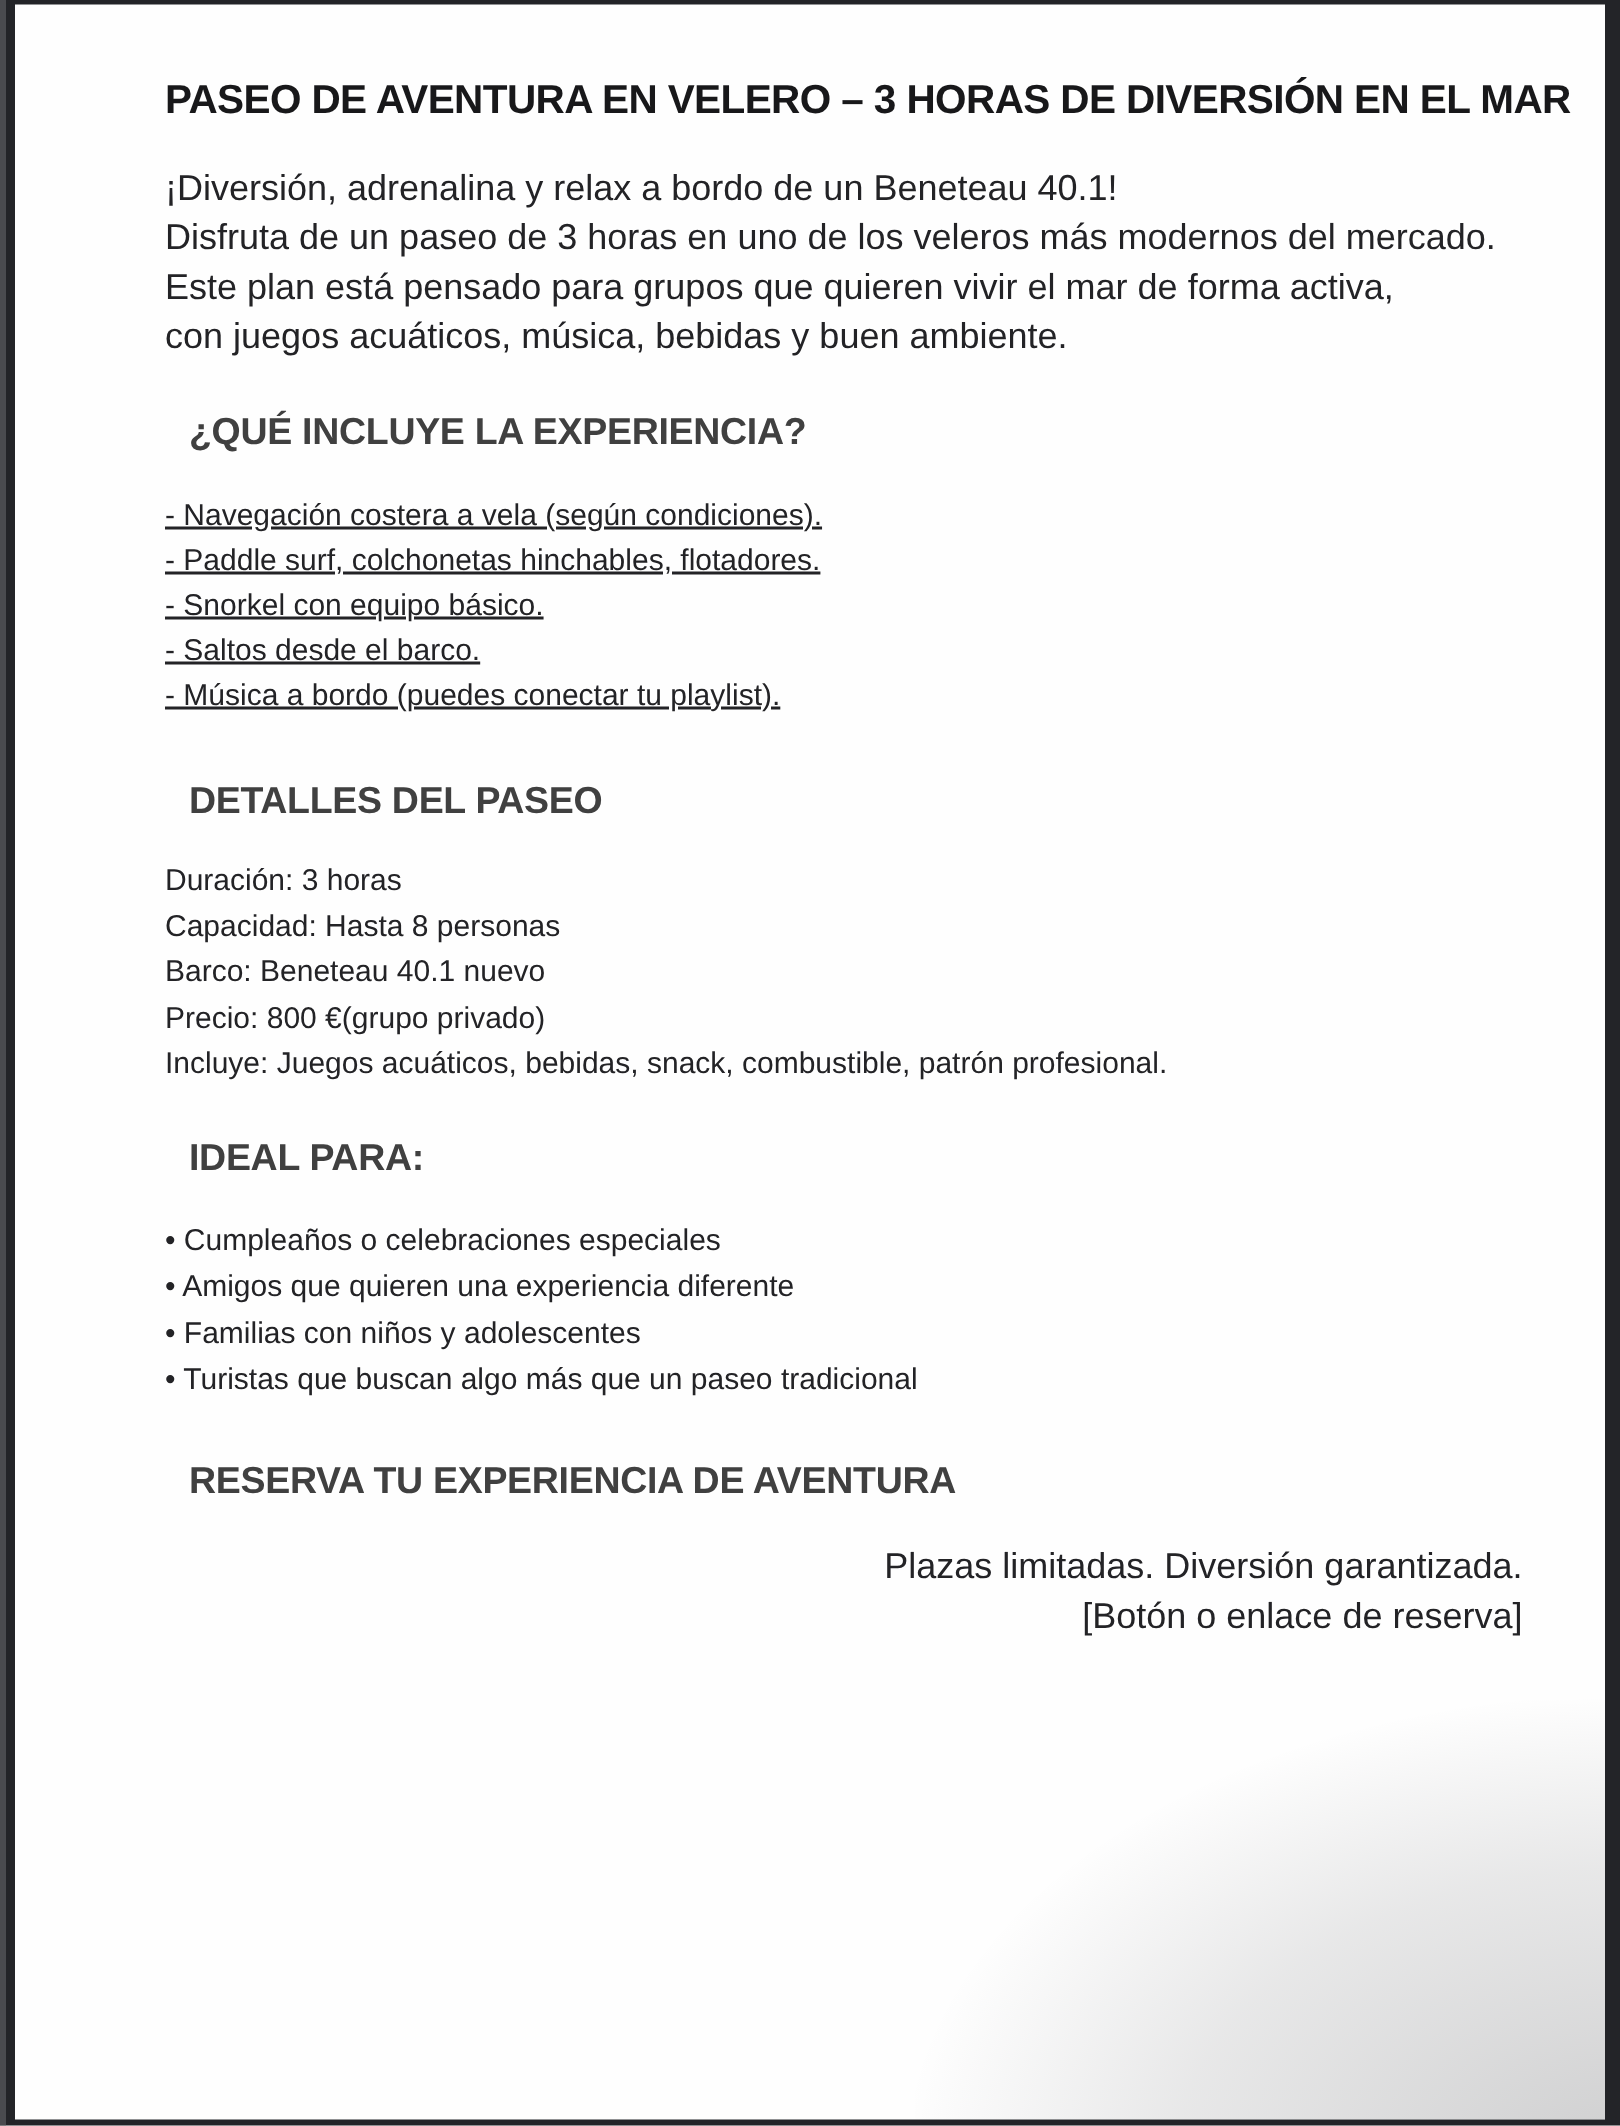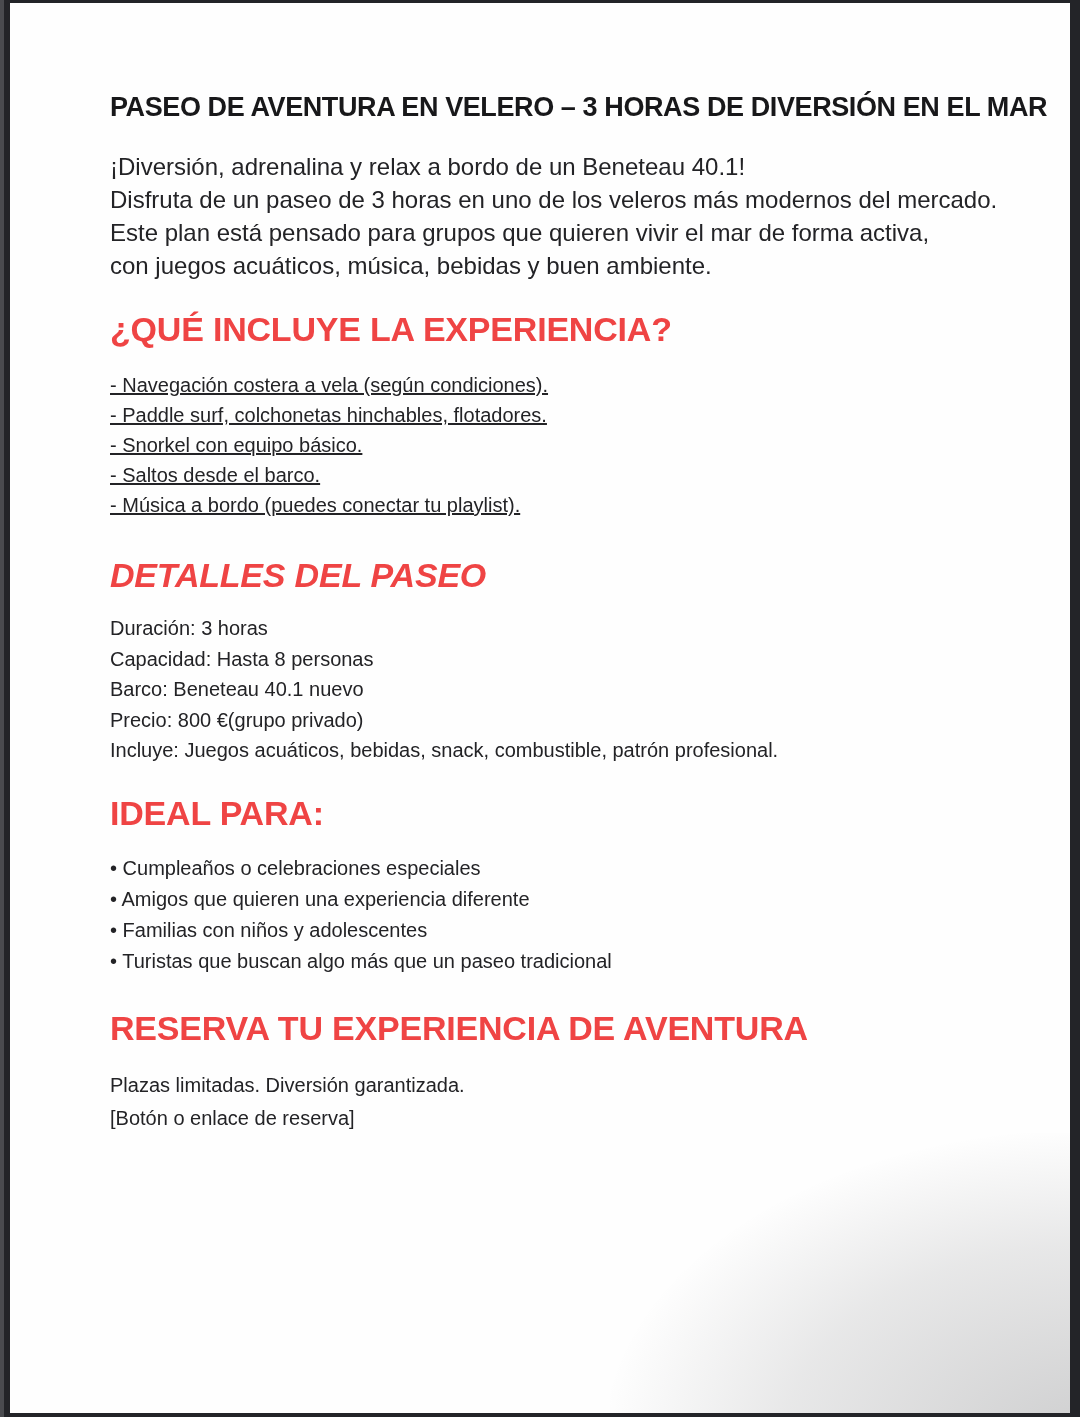--- a/index.html
+++ b/index.html
@@ -24,69 +24,70 @@
   .page {
     position: absolute;
     left: 10px;
     top: 3px;
     width: 1060px;
     height: 1410px;
     background: #fefefe;
     overflow: hidden;
   }
   .content {
-    padding: 88px 55px 0 100px;
+    padding: 47px 55px 0 100px;
     color: #232326;
   }
   .doc-title {
     margin: 0;
     font-size: 27px;
     line-height: 33px;
     font-weight: 700;
     letter-spacing: -0.4px;
     color: #18181a;
     white-space: nowrap;
   }
   .section-heading {
-    margin: 0;
-    font-size: 34px;
+    margin: 16px;
+    font-size: 25px;
     line-height: 30px;
     font-weight: 700;
     letter-spacing: -0.2px;
-    color: #ef4444;
+    color: #404040;
   }
   .intro {
     margin-top: 26px;
     font-size: 24px;
     line-height: 33px;
   }
   .heading-includes { margin-top: 32px; }
   .dash-list {
     margin-top: 26px;
     font-size: 20px;
     line-height: 30px;
     text-decoration: underline;
   }
-  .heading-details { margin-top: 40px; font-style: italic; }
+  .heading-details { margin-top: 40px; }
   .details-list {
     margin-top: 23px;
     font-size: 20px;
     line-height: 30.5px;
   }
   .heading-ideal { margin-top: 32px; }
   .ideal-list {
     margin-top: 25px;
     font-size: 20px;
     line-height: 31px;
   }
   .heading-reserve { margin-top: 36px; }
   .reserve-lines {
     margin-top: 26px;
-    font-size: 20px;
+    font-size: 24px;
     line-height: 33px;
+    text-align: right;
   }
   .corner-shade {
     position: absolute;
     right: 0;
     bottom: 0;
     width: 460px;
     height: 280px;
     background: radial-gradient(ellipse at 105% 110%,
                 rgba(35,36,40,0.22) 0%,
                 rgba(35,36,40,0.10) 45%,

